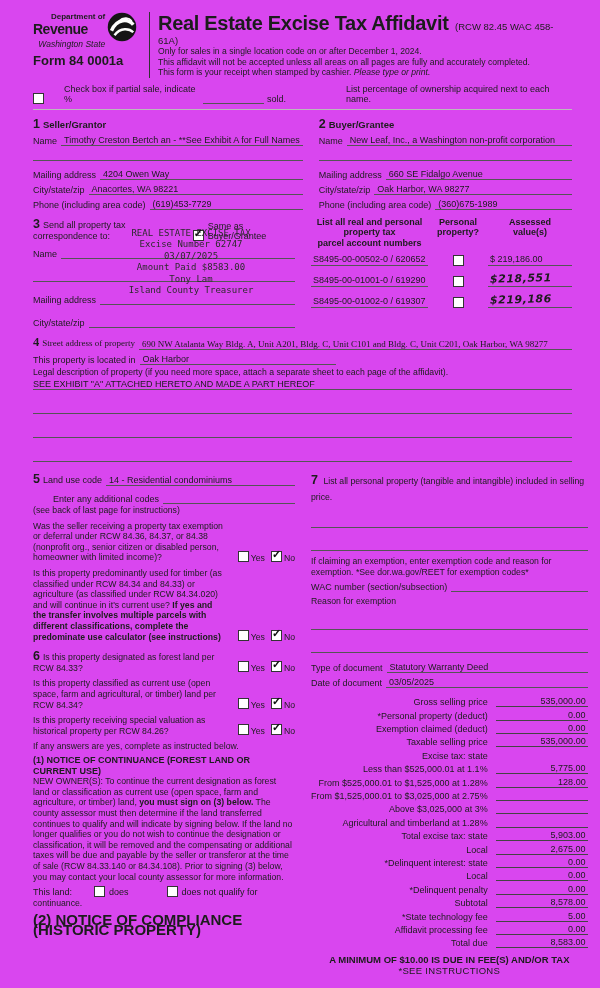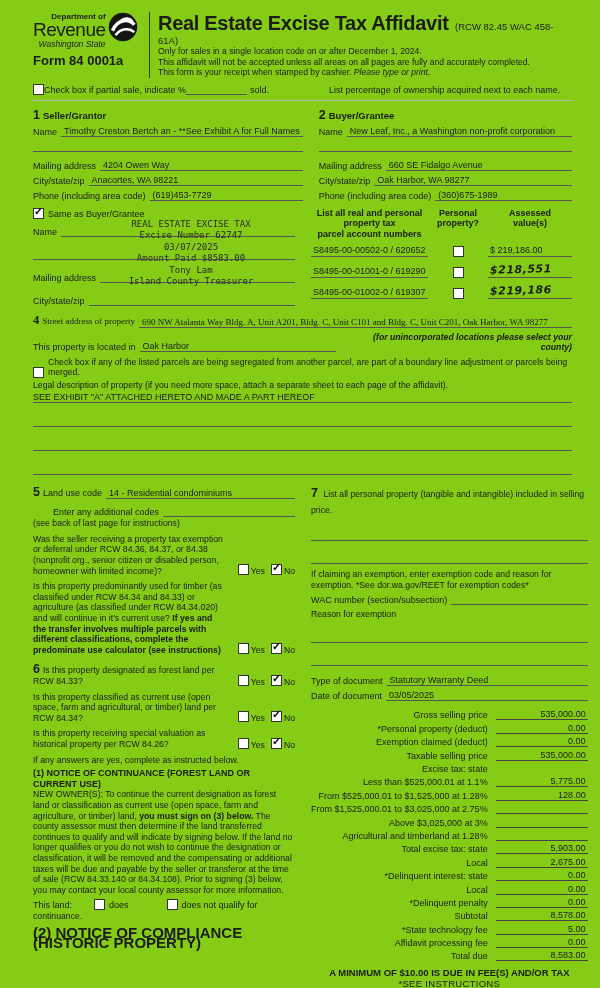--- a/index.html
+++ b/index.html
@@ -1,26 +1,26 @@
 <!DOCTYPE html>
 <html><head>
 <meta charset="utf-8">
 <style>
   html,body{margin:0;padding:0;background:#9e9e9e;}
-  .page{width:600px;height:988px;background:#84cc16;position:relative;overflow:hidden;
+  .page{width:600px;height:988px;background:#d946ef;position:relative;overflow:hidden;
         box-sizing:border-box;padding:8px 28px 0 33px;
         font-family:"Liberation Sans", sans-serif;font-size:9px;color:#1c1c1c;}
   .b{font-weight:bold;}
   .i{font-style:italic;text-align:right;}
   
   .hdr{display:flex;align-items:stretch;margin-top:4px;}
   .hdr-left{flex:0 0 110px;padding-right:6px;}
   .logo-row{display:flex;align-items:flex-start;gap:2px;}
   .dep{font-size:8px;text-align:right;margin-left:18px;font-weight:bold;}
-  .rev{font-size:19px;font-weight:normal;letter-spacing:-0.5px;line-height:17px;}
+  .rev{font-size:14px;font-weight:bold;letter-spacing:-0.5px;line-height:17px;}
   .wa{font-size:8.5px;font-style:italic;text-align:right;margin-top:1px;}
   .form-num{font-size:13px;font-weight:bold;margin-top:4px;}
   .hdr-right{border-left:1.5px solid #333;padding-left:8px;flex:1;}
   .title{font-size:20px;font-weight:bold;letter-spacing:-0.3px;}
   .title-ref{font-size:9.5px;margin-left:4px;}
   .hnote{font-size:8.6px;line-height:10.5px;}
   .partial-row{display:flex;align-items:flex-end;margin-top:6px;padding-bottom:5px;border-bottom:1px solid #bbb;}
   
   .cb{display:inline-block;width:9px;height:9px;border:1.2px solid #333;position:relative;
       vertical-align:-1px;background:#fff;flex:none;}
@@ -98,21 +98,21 @@
       <div class="hnote">This affidavit will not be accepted unless all areas on all pages are fully and accurately completed.</div>
       <div class="hnote">
         <span>This form is your receipt when stamped by cashier.</span>
         <span class="i">Please type or print.</span>
       </div>
     </div>
   </div>
 
   <div class="partial-row">
     <span class="cb"></span>
-    <span style="margin-left:0;">Check box if partial sale, indicate %</span>
+    <span style="margin-left:20px;">Check box if partial sale, indicate %</span>
     <span class="fill" style="flex:0 0 55px;"></span>
     <span style="margin-left:3px;">sold.</span>
     <span style="margin-left:60px;">List percentage of ownership acquired next to each name.</span>
   </div>
 
   <div class="two-col sect">
     <div class="colL">
       <div><span class="sec-num">1</span><span class="sec-h">Seller/Grantor</span></div>
       <div class="frow">
           <span class="lbl">Name</span>
@@ -154,20 +154,21 @@
       <div class="frow">
           <span class="lbl">Phone (including area code)</span>
           <span class="fill">(360)675-1989</span>
         </div>
     </div>
   </div>
 
   <div class="two-col sect">
     <div class="colL s3wrap">
       <div class="qrow" style="margin-top:0;">
+        <span><span class="sec-num">3</span><span>Send all property tax correspondence to:</span></span>
         <span class="cb checked"></span>
         <span>Same as Buyer/Grantee</span>
       </div>
       <div class="frow" style="margin-top:7px;">
           <span class="lbl">Name</span>
           <span class="fill"></span>
         </div>
       <div class="frow" style="margin-top:12px;">
           <span class="fill"></span>
         </div>
@@ -216,25 +217,20 @@
   </div>
 
   <div class="sect">
     <div class="frow" style="margin-top:0;font-family:Liberation Serif, serif;">
       <span class="lbl"><span class="sec-num">4</span><span>Street address of property</span></span>
       <span class="fill">690 NW Atalanta Way Bldg. A, Unit A201, Bldg. C, Unit C101 and Bldg. C, Unit C201, Oak Harbor, WA 98277</span>
     </div>
     <div class="frow">
       <span class="lbl">This property is located in</span>
       <span class="fill" style="flex:0 0 190px;">Oak Harbor</span>
-      <span class="b i" style="font-size:8.7px;">(for unincorporated locations please select your county)</span>
-    </div>
-    <div class="qrow" style="margin-top:5px;">
-      <span class="cb"></span>
-      <span class="qtext">Check box if any of the listed parcels are being segregated from another parcel, are part of a boundary line adjustment or parcels being merged.</span>
     </div>
     <div class="para" style="margin-top:2px;">Legal description of property (if you need more space, attach a separate sheet to each page of the affidavit).</div>
     <div class="frow" style="margin-top:2px;">
         <span class="fill" style="padding-left:0;">SEE EXHIBIT "A" ATTACHED HERETO AND MADE A PART HEREOF</span>
       </div>
     <div class="frow" style="margin-top:13px;">
         <span class="fill"></span>
       </div>
     <div class="frow" style="margin-top:13px;">
         <span class="fill"></span>

